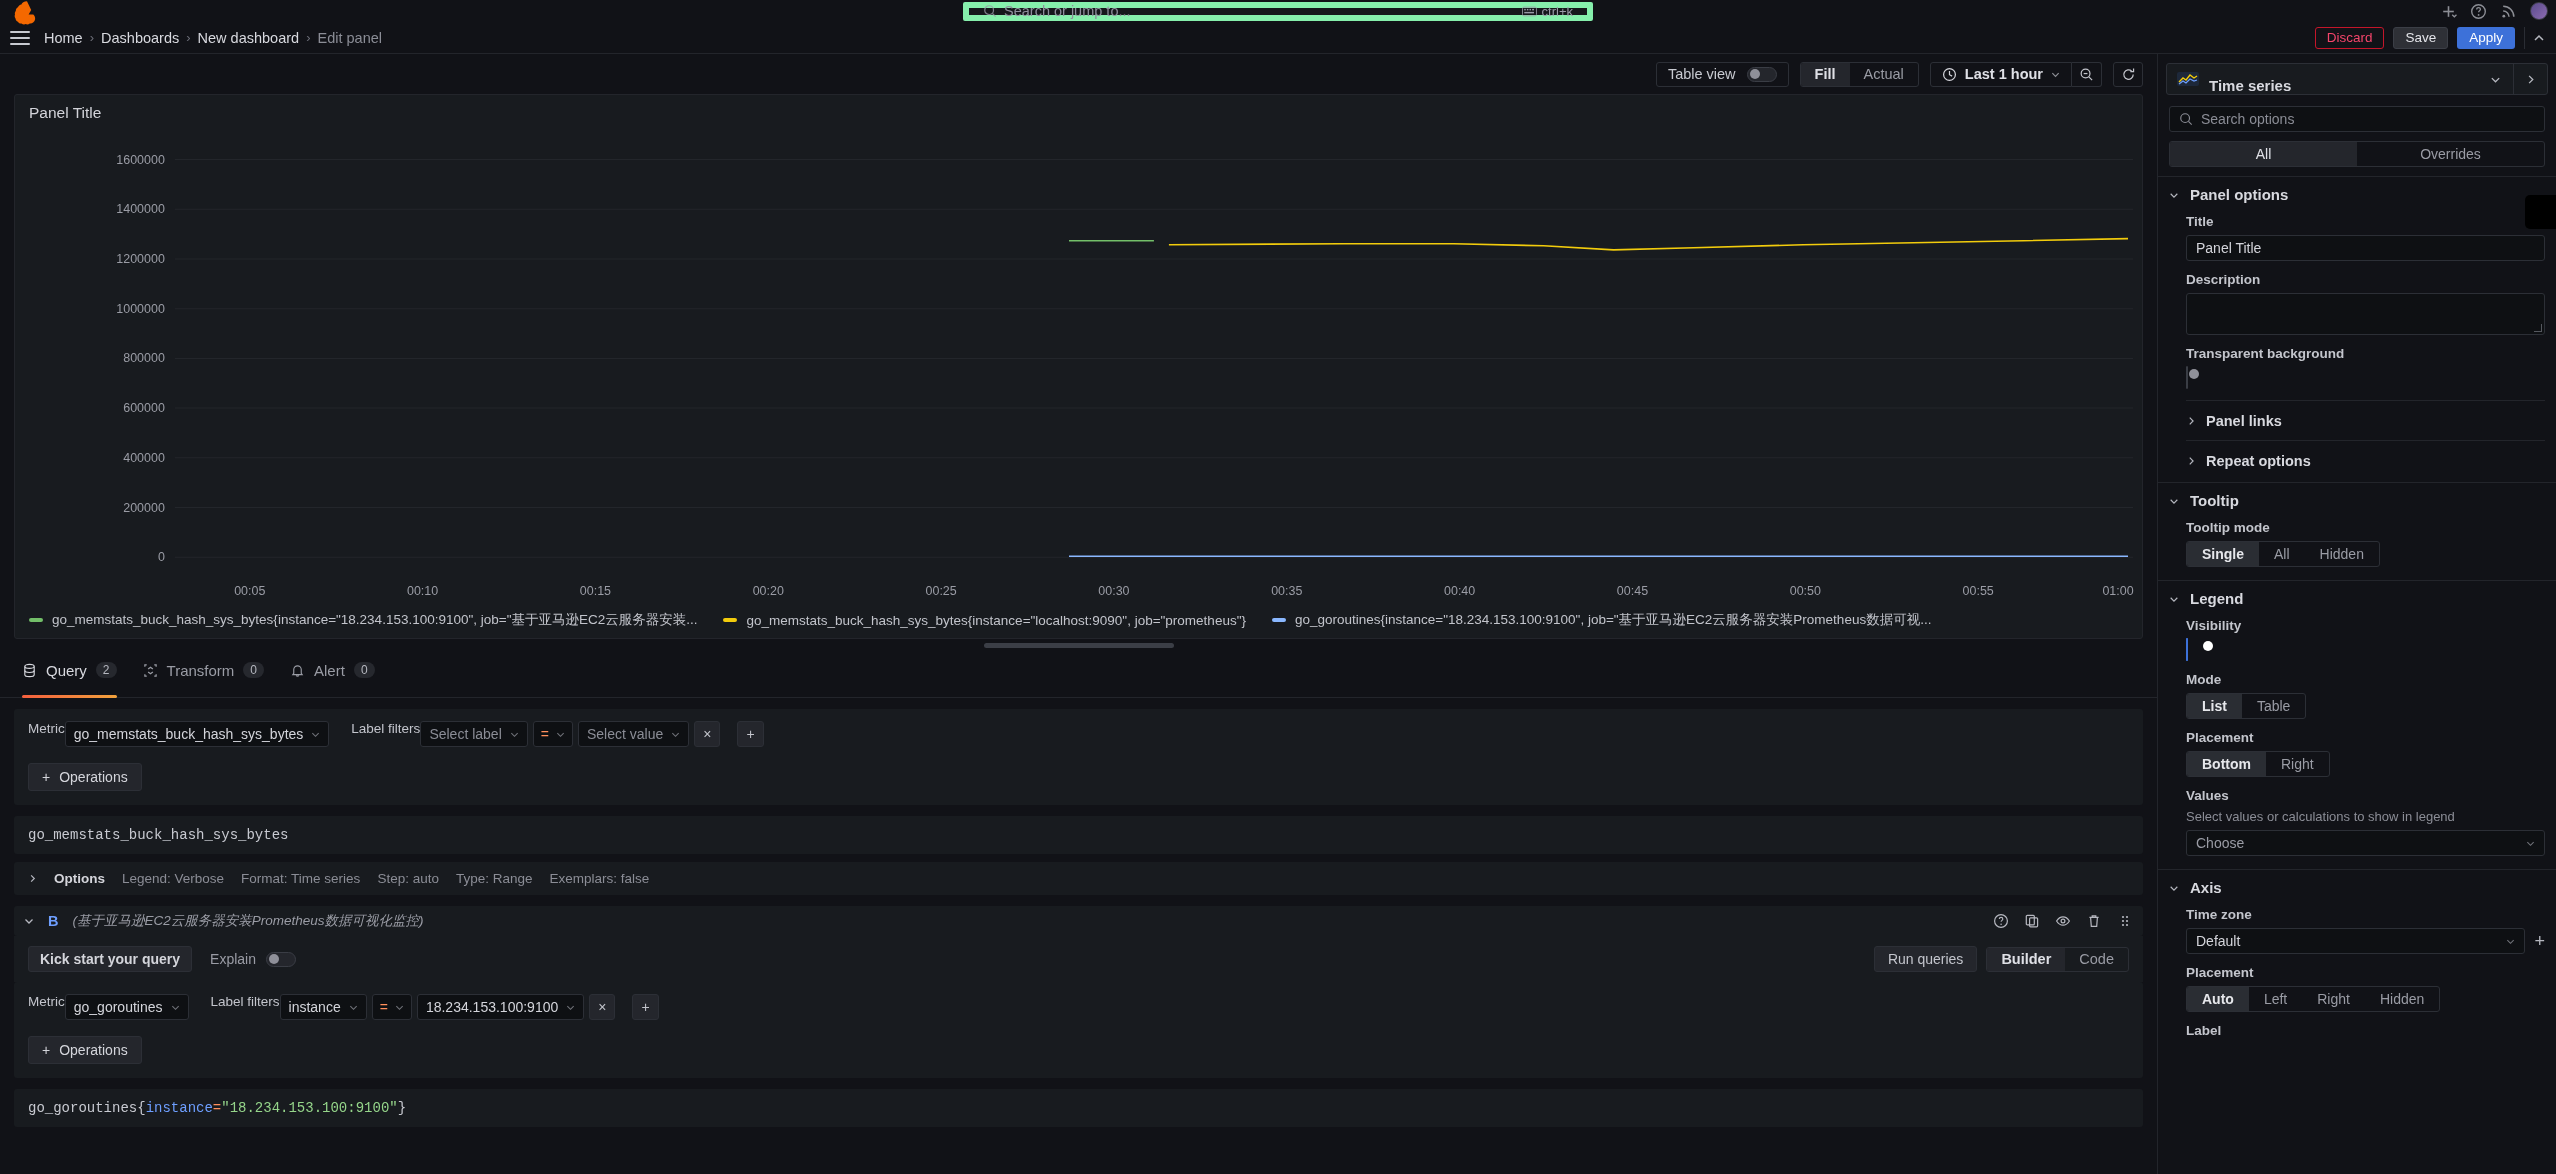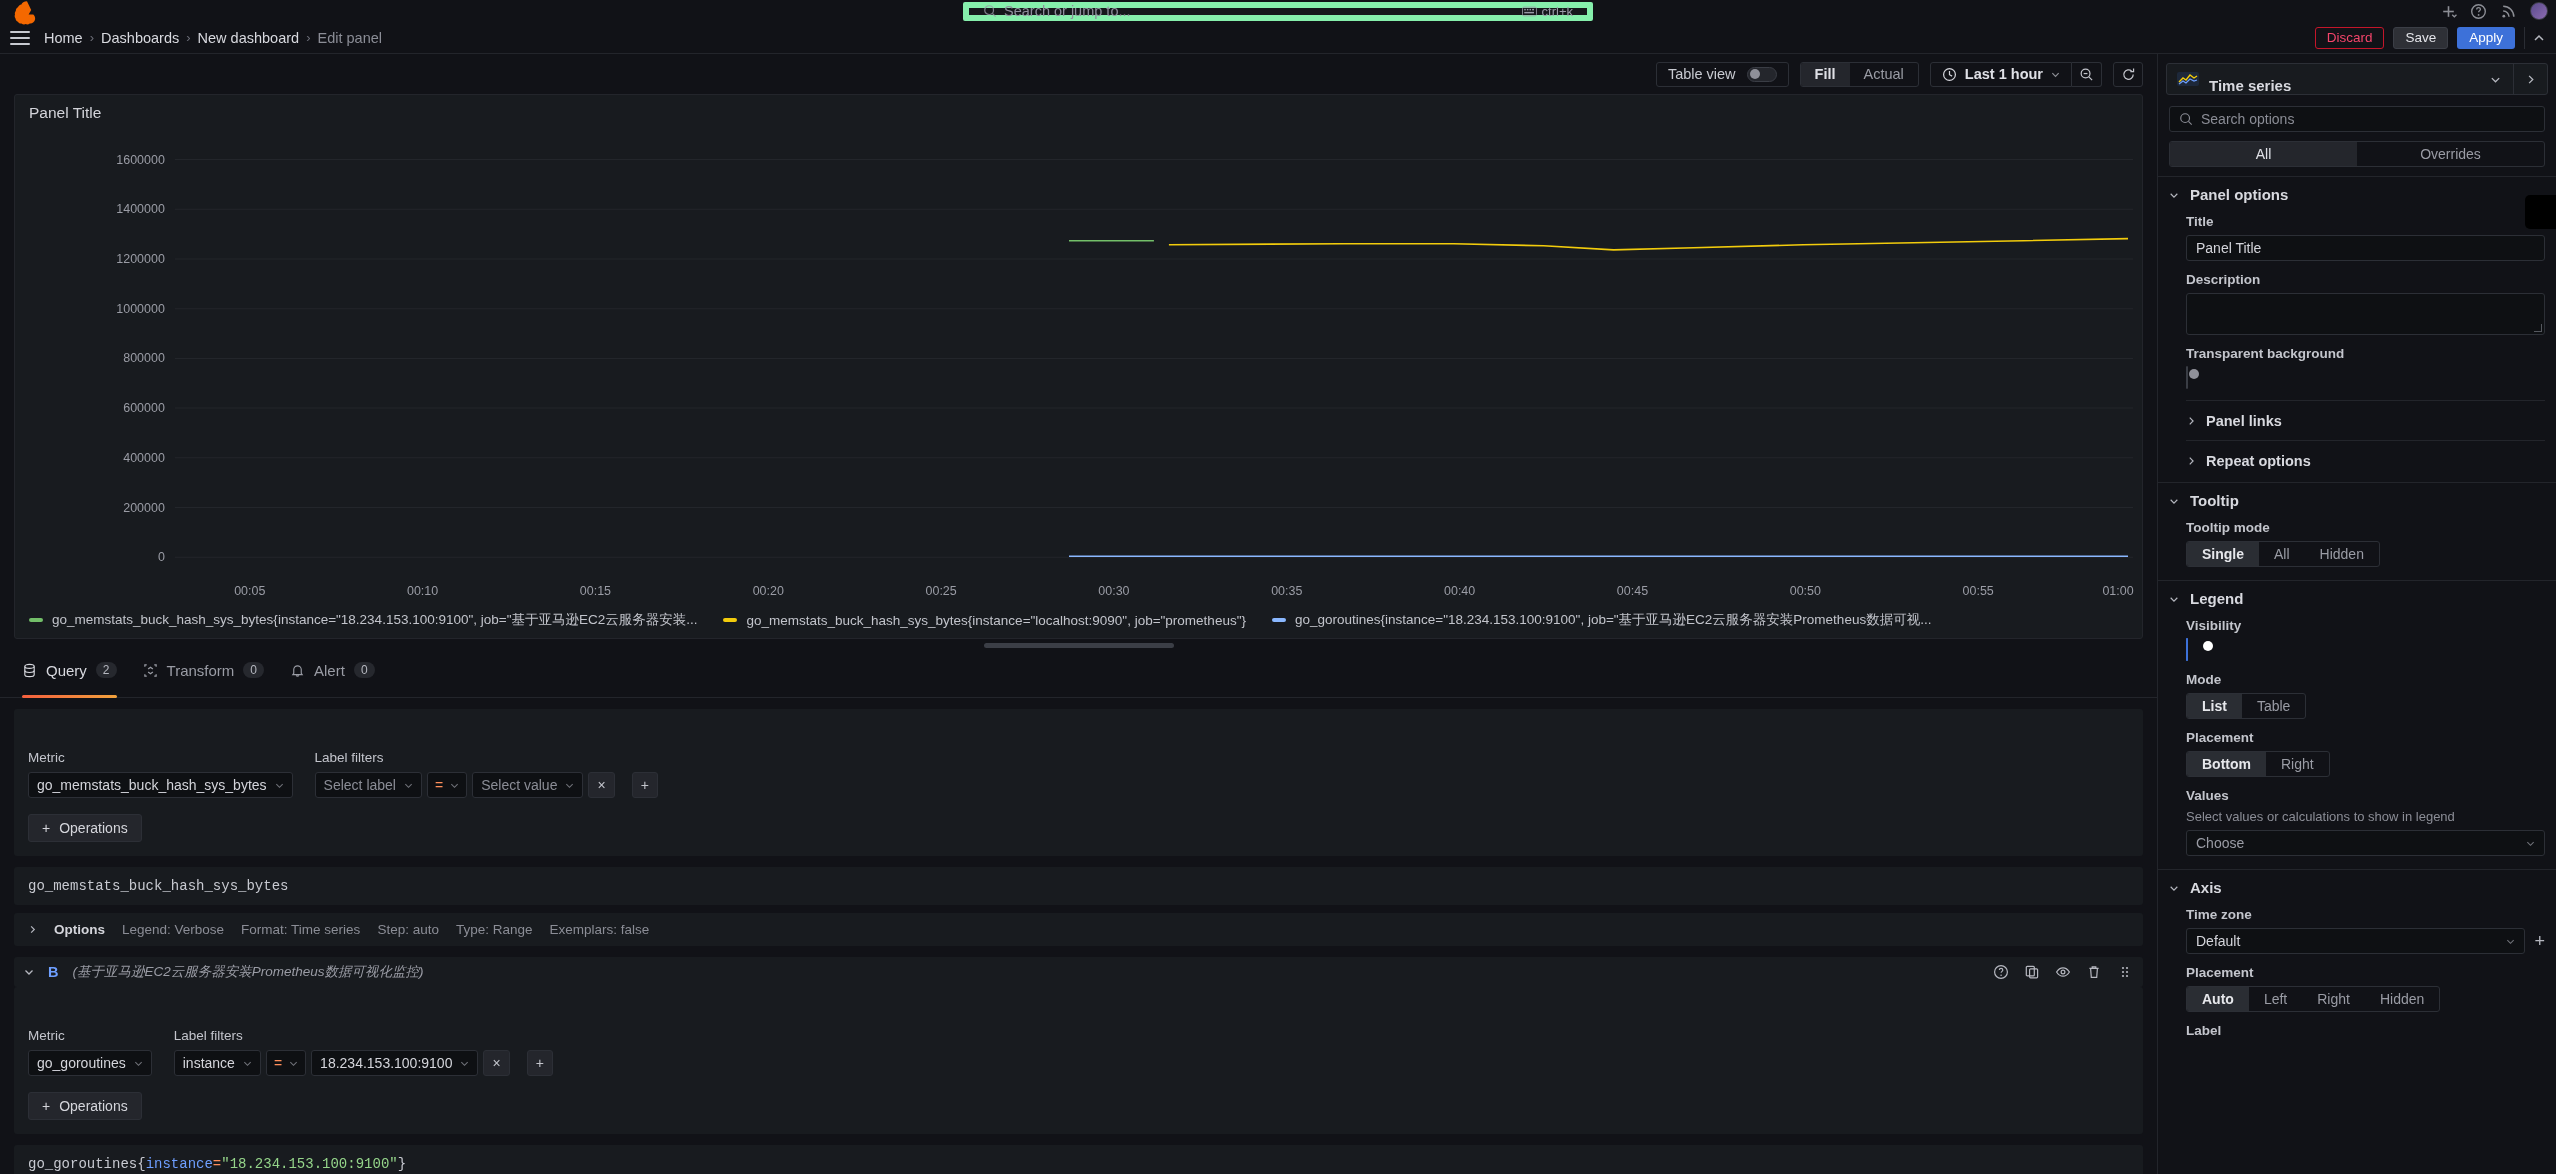--- a/index.html
+++ b/index.html
@@ -114,21 +114,21 @@
   .qtab.active { color: #d8d9df; }
   .qtab.active:after { content:''; position: absolute; left: 0; right: 0; bottom: -1px; height: 3px; border-radius: 2px;
                        background: linear-gradient(90deg,#f55f3e,#f2a23d); }
   .pill { background: #26282e; border-radius: 9px; font-size: 12px; padding: 1px 7px; color: #b5b7bf; }
   .qtab svg { width: 15px; height: 15px; }
 
   .qbody { flex: 1; overflow: hidden; padding: 0 0 0 0; }
   .qcard { background: #181b1f; border-radius: 3px; margin: 11px 14px 0 14px; padding: 12px 14px 14px 14px; }
   .flabel { font-size: 13.5px; color: #c3c5cc; margin-bottom: 7px; }
   .row { display: flex; align-items: flex-end; gap: 22px; }
-  .fgroup { display: flex; flex-direction: column; margin-top: 29px; }
+  .fgroup { display: flex; flex-direction: row; }
   .selbox {
     height: 26px; background: #0e1013; border: 1px solid #2c2f36; border-radius: 3px;
     display: flex; align-items: center; padding: 0 8px; gap: 8px; font-size: 14px; color: #d4d5db; cursor: pointer;
   }
   .selbox.ph { color: #8b8d96; }
   .chev { width: 9px; height: 9px; opacity: .7; }
   .lfrow { display: flex; align-items: center; gap: 5px; }
   .opbox { height: 26px; background: #0e1013; border: 1px solid #2c2f36; border-radius: 3px;
            display: flex; align-items: center; padding: 0 7px; gap: 7px; font-size: 14px; color: #ff8f5c; cursor: pointer;}
   .sqbtn { height: 26px; min-width: 26px; padding: 0 8px; background: #24262c; border: 1px solid #2c2f36; border-radius: 3px;
@@ -568,20 +568,36 @@
                     <circle cx="6" cy="8" r="1.1"></circle>
                     <circle cx="10" cy="8" r="1.1"></circle>
                     <circle cx="6" cy="12" r="1.1"></circle>
                     <circle cx="10" cy="12" r="1.1"></circle>
                   </g>
                 </svg>
             </span>
           </span>
         </div>
 
+        <div class="qactions">
+          <div class="kickbtn">Kick start your query</div>
+          <div class="expl">
+            <span>Explain</span>
+            <span class="toggle">
+                <i></i>
+              </span>
+          </div>
+          <div class="right">
+            <div class="sqbtn" style="height:26px;padding:0 13px">Run queries</div>
+            <div class="seg">
+              <div class="active">Builder</div>
+              <div>Code</div>
+            </div>
+          </div>
+        </div>
 
         <div class="qcard" style="margin-top:0">
           <div class="row">
             <div class="fgroup">
               <div class="flabel">Metric</div>
               <div class="selbox" style="min-width:108px">
                 <span>go_goroutines</span>
                 <span class="chev" style="margin-left:auto">
                   <svg viewBox="0 0 10 10" width="9" height="9">
                       <polyline points="1.5,3.5 5,7 8.5,3.5" fill="none" stroke="#9a9ca5" stroke-width="1.2"></polyline>

